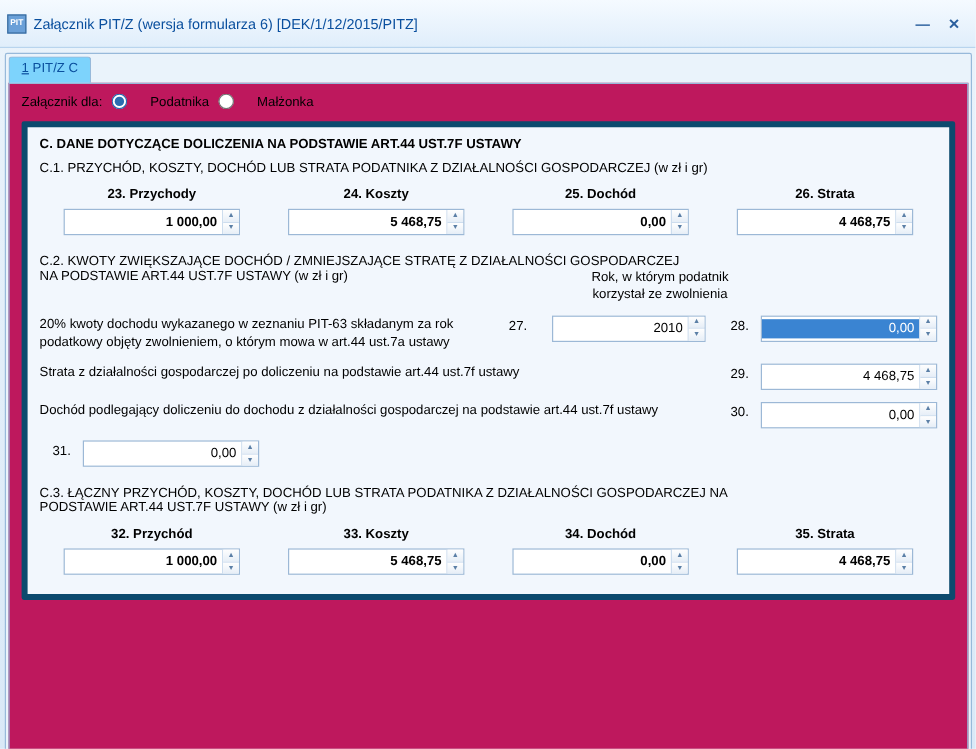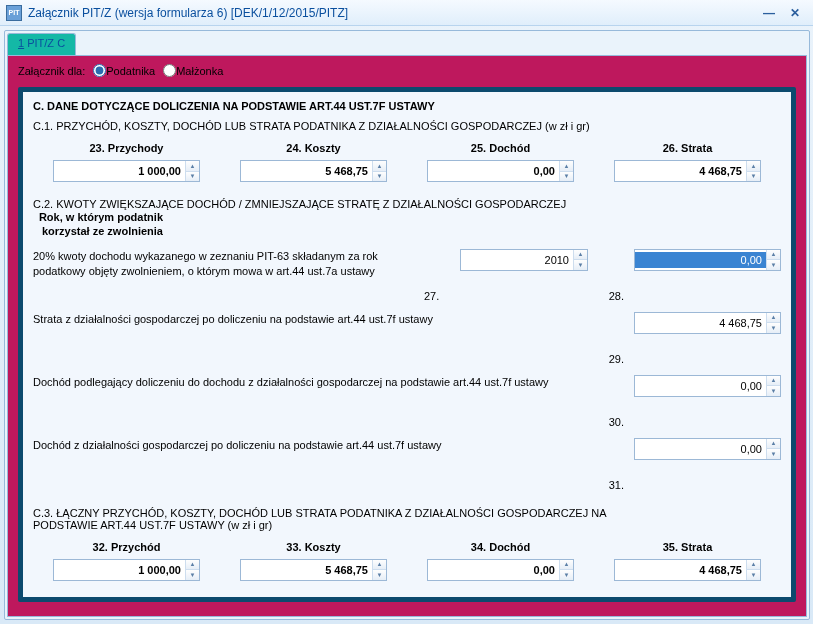--- a/index.html
+++ b/index.html
@@ -6,21 +6,21 @@
   body {
     font-family: Tahoma, Arial, sans-serif;
     font-size: 11px;
     background: linear-gradient(#eaf3fb, #d9e9f7);
     width: 813px;
     height: 624px;
     overflow: hidden;
     position: relative;
   }
   .titlebar {
-    height: 26px;
+    height: 40px;
     background: linear-gradient(#f5faff, #e0eefb);
     border-bottom: 1px solid #b8d4ee;
     display: flex;
     align-items: center;
     padding: 0 6px;
     color: #0a4f9e;
     font-size: 12px;
   }
   .titlebar-icon { width:16px; height:16px; background:#6aa0d8; border:1px solid #3a6c9e; margin-right:6px; display:flex; align-items:center; justify-content:center; font-size:7px; color:#fff; font-weight:bold;}
   .titlebar-spacer { flex: 1; }
@@ -44,40 +44,40 @@
     position:relative;
     padding: 2px;
   }
   .tab-strip {
     display:flex;
     height:22px;
   }
   .tab {
     border:1px solid #97b9da;
     border-bottom:none;
-    background:#14b8a6;
+    background:#7dd3fc;
     border-radius:3px 3px 0 0;
     padding: 3px 10px;
     font-size:11px;
     color:#0a4f9e;
     cursor:pointer;
   }
   .tab .u { text-decoration: underline; }
   .tab-content {
     border:1px solid #97b9da;
     background:#be185d;
     height: calc(100% - 22px);
     padding: 8px 10px;
     overflow:auto;
   }
   .topline {
     display:flex; align-items:center; gap:8px;
     margin-bottom:10px;
   }
-  .radio { display:flex; align-items:center; gap:0; cursor:pointer; }
+  .radio { display:flex; align-items:center; gap:19px; cursor:pointer; }
   .radio input { accent-color:#2b6cb0; }
   .panel {
     border:5px solid #0c4a6e;
     background:#f2f7fd;
     border-radius:2px;
     padding: 8px 10px 16px 10px;
   }
   .heading { font-weight:bold; margin-bottom:8px; }
   .subhead { margin-bottom:10px; }
   .row4 {
@@ -115,39 +115,39 @@
     background:linear-gradient(#fefefe,#e6eef7);
   }
   .spin div:first-child { border-bottom:1px solid #cdddee; }
   .sec2-row {
     display:flex;
     align-items:flex-start;
     margin: 10px 0;
     gap: 10px;
   }
   .sec2-text { flex: 1; line-height:1.4; }
-  .sec2-num { width:26px; text-align:left; padding-top:3px;margin-top:38px; }
+  .sec2-num { width:26px; text-align:left; padding-top:3px; }
   .right-panel {
     width:46px;
     display:flex;
     flex-direction:column;
     gap:6px;
     align-items:center;
     padding-top:4px;
   }
   .toolbtn {
     width:40px; height:40px;
     border:1px solid #7fa8cf;
     border-radius:3px;
     background:linear-gradient(#ffffff,#dceaf8);
     display:flex; align-items:center; justify-content:center;
     cursor:pointer;
   }
   .toolbtn svg { width:26px; height:26px; }
-  .sec2-header-right { text-align:right; width:130px; line-height:1.3;font-weight:bold; }
+  .sec2-header-right { text-align:center; width:130px; line-height:1.3; }
   .yearbox { width:128px; }
   .split-head { margin-top:16px; margin-bottom:6px; }
 </style>
 </head>
 <body>
 
 <div class="titlebar">
   <div class="titlebar-icon">PIT</div>
   <span>Załącznik PIT/Z (wersja formularza 6) [DEK/1/12/2015/PITZ]</span>
   <div class="titlebar-spacer"></div>
@@ -219,20 +219,21 @@
                   <div>▲</div>
                   <div>▼</div>
                 </div>
             </div>
           </div>
         </div>
 
         <div class="split-head">
           <div>C.2. KWOTY ZWIĘKSZAJĄCE DOCHÓD / ZMNIEJSZAJĄCE STRATĘ Z DZIAŁALNOŚCI GOSPODARCZEJ</div>
           <div style="display:flex;">
+            <div style="flex:1">NA PODSTAWIE ART.44 UST.7F USTAWY (w zł i gr)</div>
             <div class="sec2-header-right">Rok, w którym podatnik korzystał ze zwolnienia</div>
             <div style="width:36px"></div>
             <div style="width:130px"></div>
           </div>
         </div>
 
         <div class="sec2-row">
           <div class="sec2-text">20% kwoty dochodu wykazanego w zeznaniu PIT-63 składanym za rok podatkowy objęty zwolnieniem, o którym mowa w art.44 ust.7a ustawy</div>
           <div class="sec2-num">27.</div>
           <div class="numbox yearbox">
@@ -270,21 +271,20 @@
           <div class="numbox">
             <input value="0,00" style="">
             <div class="spin">
                 <div>▲</div>
                 <div>▼</div>
               </div>
           </div>
         </div>
 
         <div class="sec2-row">
-          <div class="sec2-text">Dochód z działalności gospodarczej po doliczeniu na podstawie art.44 ust.7f ustawy</div>
           <div class="sec2-num" style="text-align:right;">31.</div>
           <div class="numbox">
             <input value="0,00" style="">
             <div class="spin">
                 <div>▲</div>
                 <div>▼</div>
               </div>
           </div>
         </div>
 

